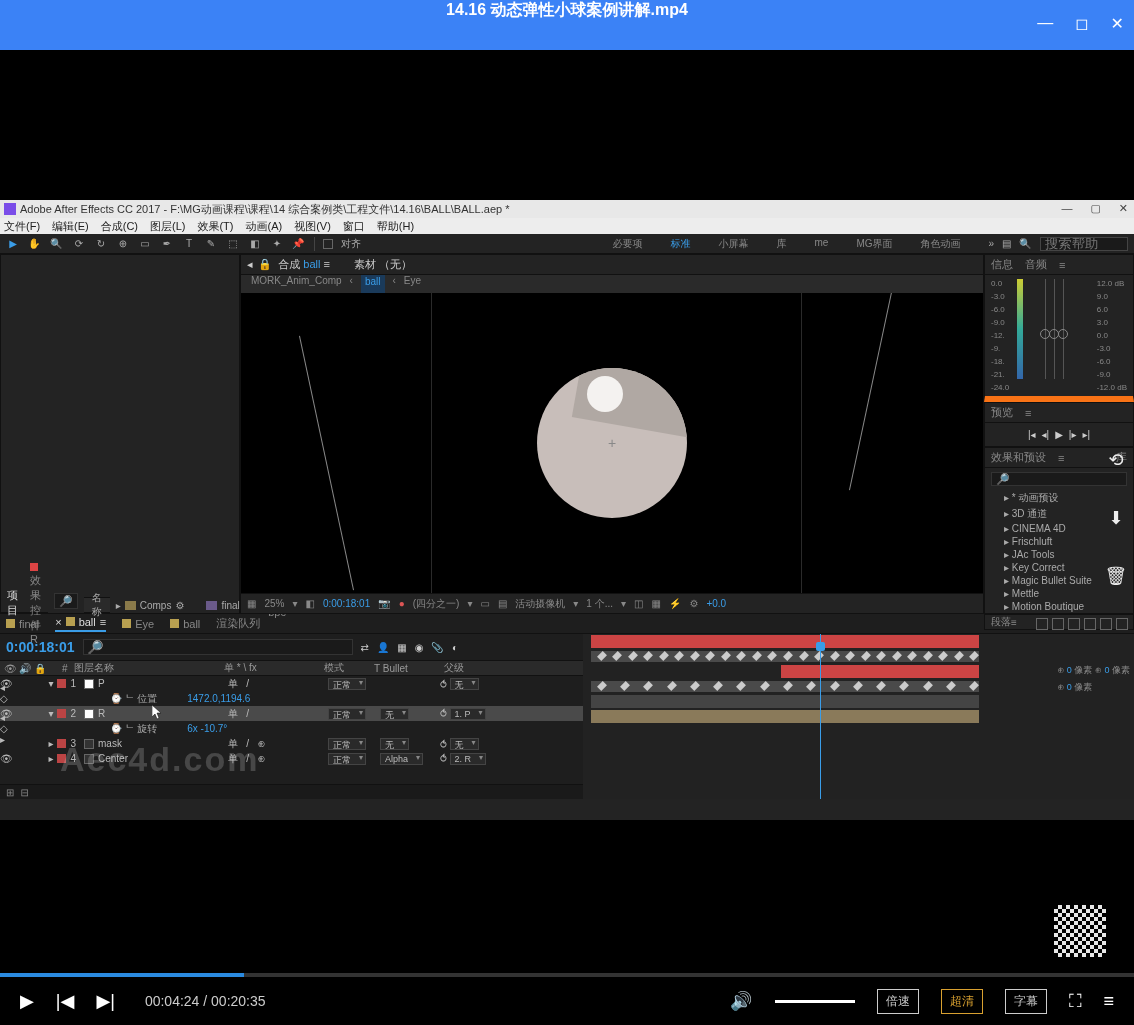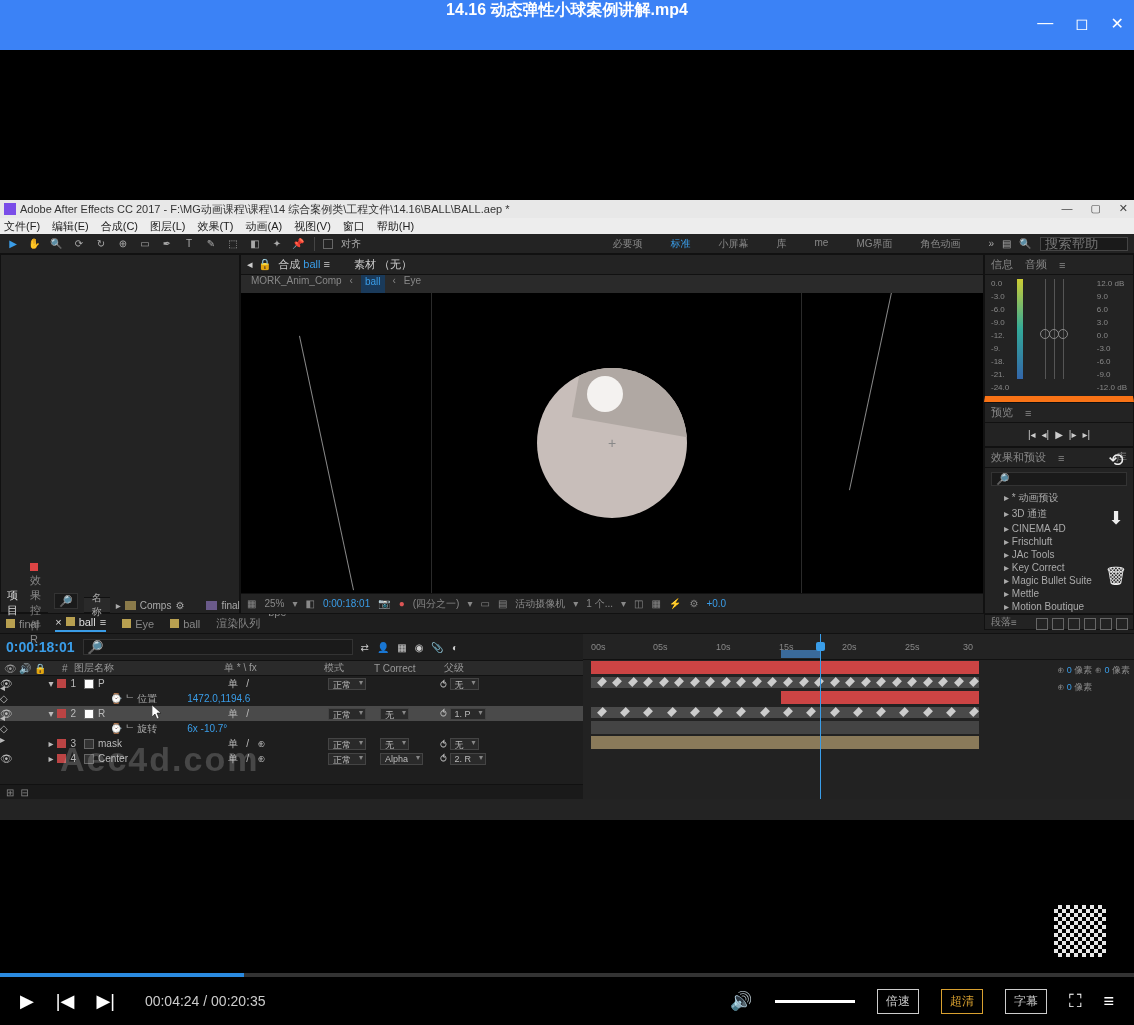--- a/index.html
+++ b/index.html
@@ -378,21 +378,21 @@
           <span>◉</span>
           <span>📎</span>
           <span>◐</span>
         </div>
         <div class="tl-colheader">
           <span class="c" style="width:58px">👁 🔊 🔒</span>
           <span class="c" style="width:12px">#</span>
           <span class="c" style="width:150px">图层名称</span>
           <span class="c" style="width:100px">单 * \ fx</span>
           <span class="c" style="width:50px">模式</span>
-          <span class="c" style="width:70px">T  Correct</span>
+          <span class="c" style="width:70px">T  Bullet</span>
           <span class="c">父级</span>
         </div>
 
         <div class="tl-row">
           <span style="width:10px">👁</span>
             <span class="idx">▾ <span class="colorchip" style="background:#b44"></span><span>1</span></span>
           <span class="swatch" style="background:#fff"></span>
             <span class="layername">P</span>
           <span style="width:100px"><span>单</span>&nbsp;&nbsp;&nbsp;/</span>
           <span class="modecol"><span class="dd">正常</span></span>
@@ -439,30 +439,20 @@
           <span style="width:60px"><span class="dd">Alpha</span></span>
           <span>⥀ <span class="dd">2. R</span></span>
         </div>
         <div style="flex:1"></div>
         <div class="tl-footer">
           <span>⊞</span>
           <span>⊟</span>
         </div>
       </div>
       <div class="tl-right">
-        <div class="tl-ruler">
-          <span class="tick" style="left:8px">00s</span>
-          <span class="tick" style="left:70px">05s</span>
-          <span class="tick" style="left:133px">10s</span>
-          <span class="tick" style="left:196px">15s</span>
-          <span class="tick" style="left:259px">20s</span>
-          <span class="tick" style="left:322px">25s</span>
-          <span class="tick" style="left:380px">30</span>
-          <div class="tl-workarea" style="left:198px; width:40px"></div>
-        </div>
         <div class="tl-cti" style="left:237px"></div>
         <div class="tl-rows">
           <div class="tl-lane">
               <div class="bar redbar" style="left:8px;width:388px"></div>
             </div>
           <div class="tl-lane">
             <div class="kf-strip" style="left:8px;width:388px">
               <div class="kf" style="left:2%"></div>
                 <div class="kf" style="left:6%"></div>
                 <div class="kf" style="left:10%"></div>

